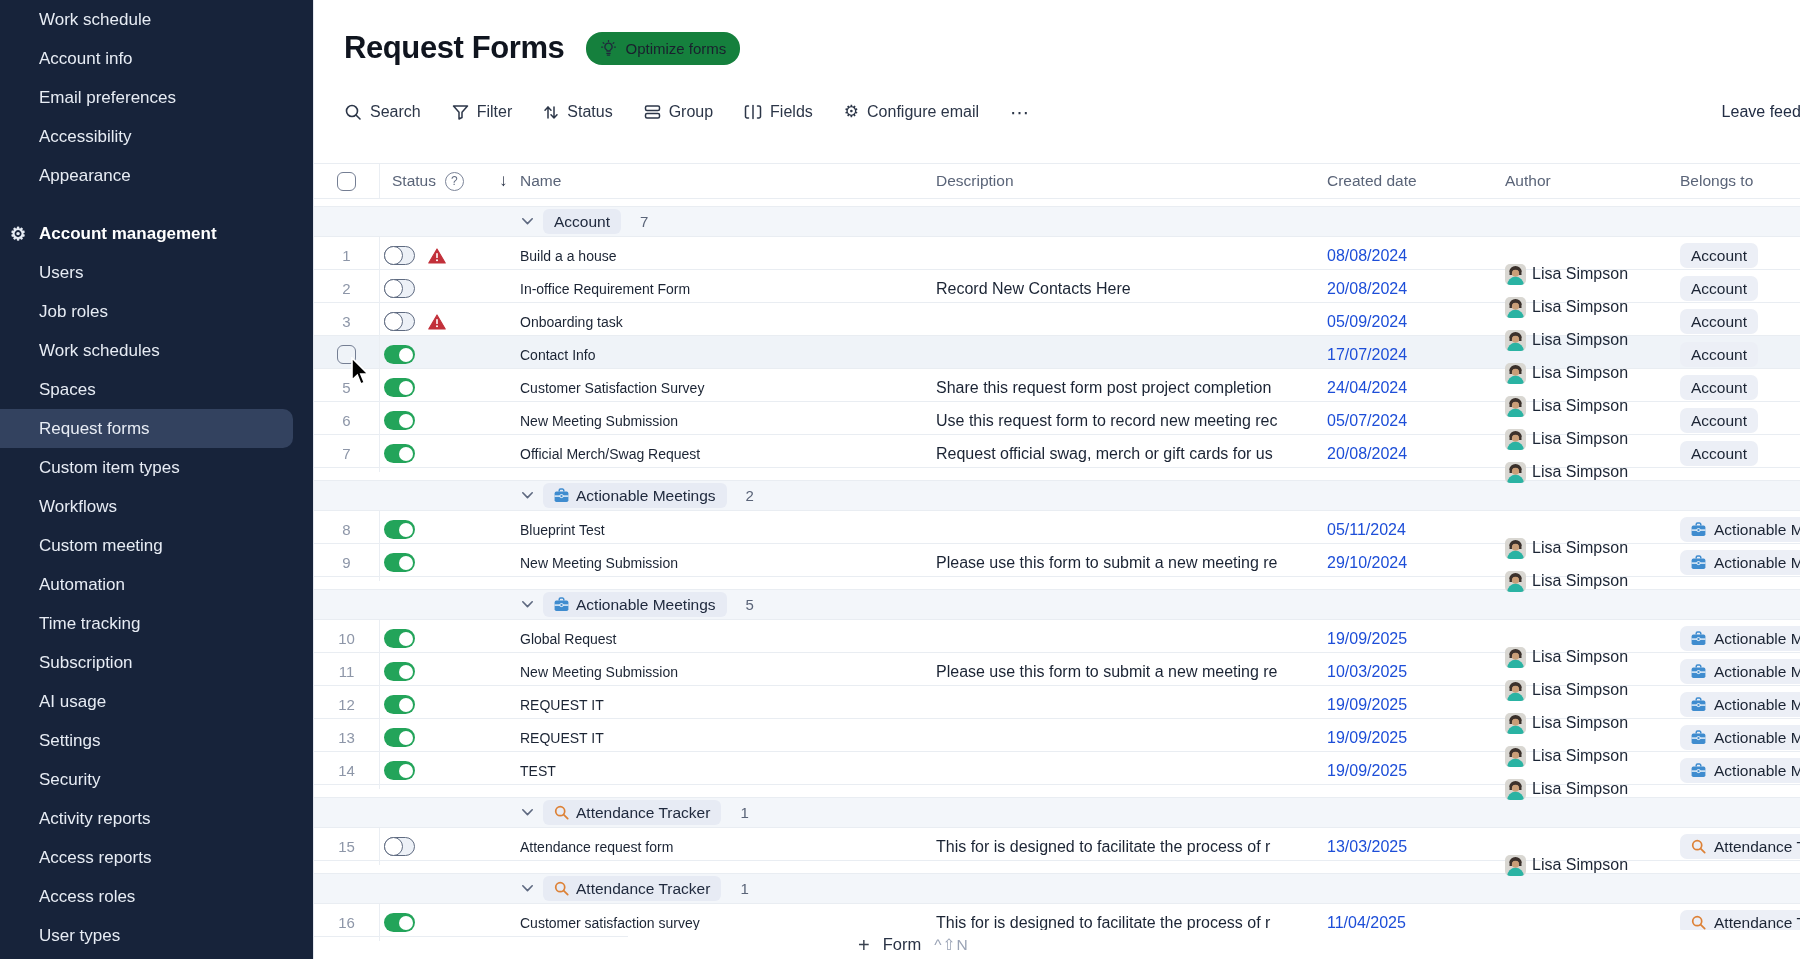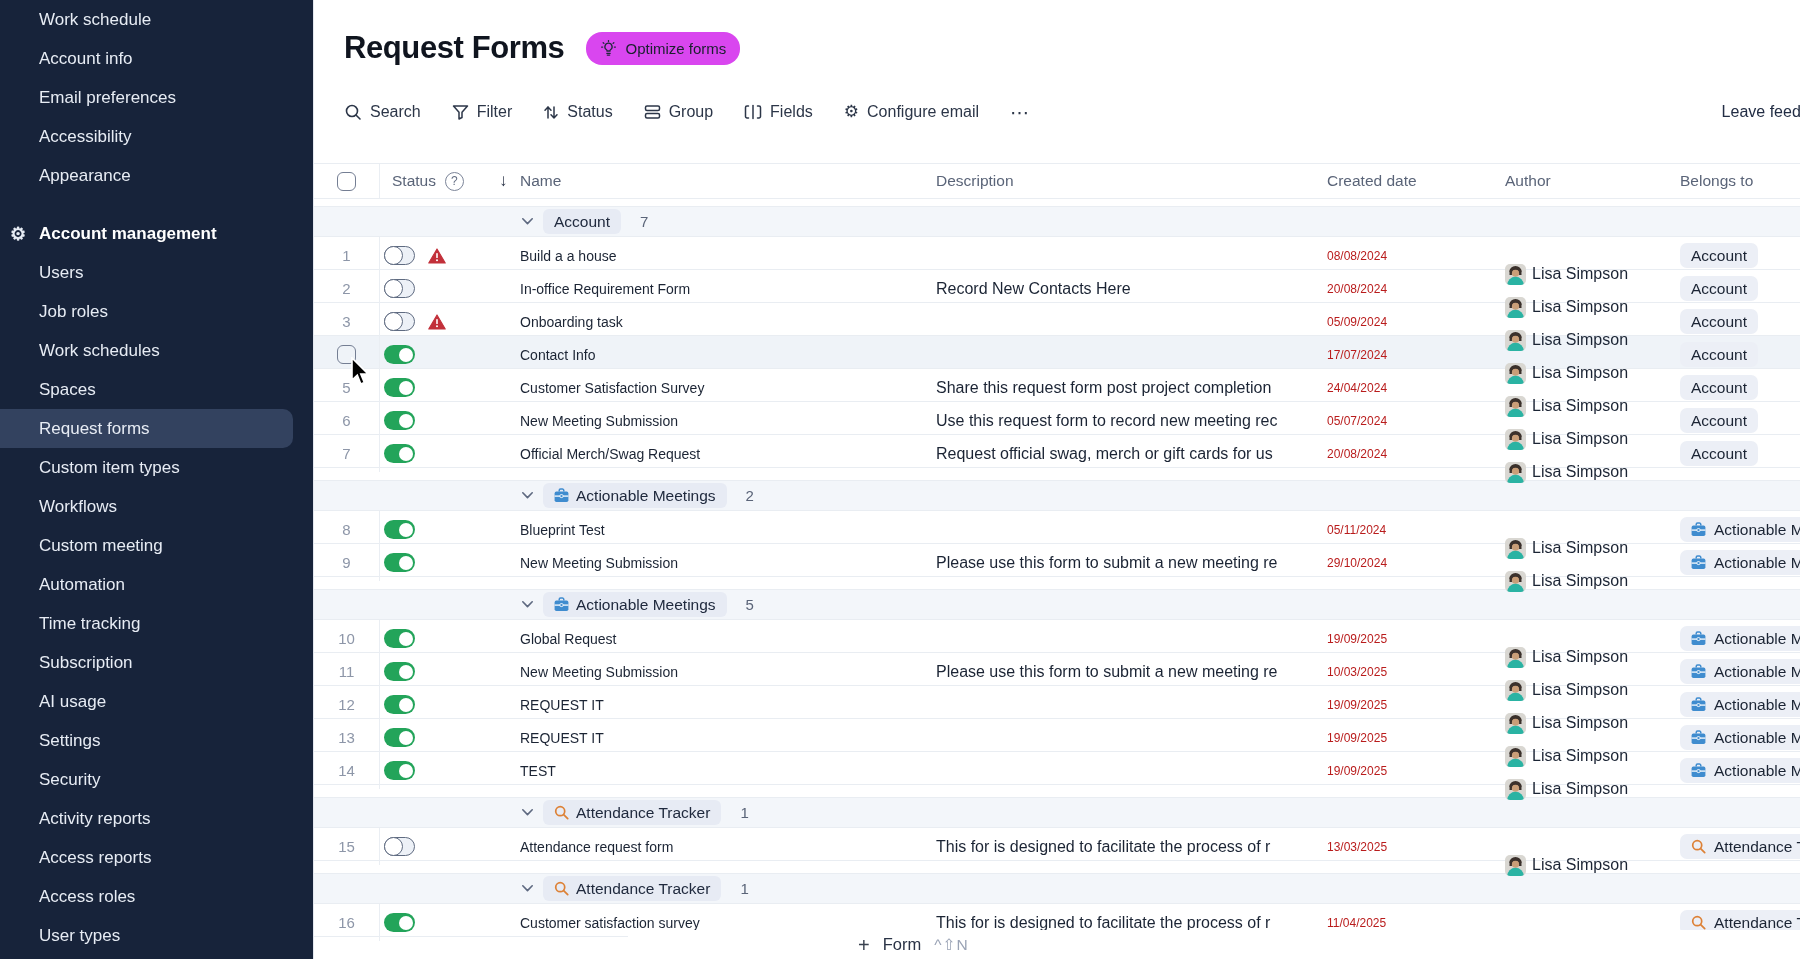--- a/index.html
+++ b/index.html
@@ -29,21 +29,21 @@
     font-size:18px; color:#E7ECF4; line-height:1;
   }
 
   
   .main { flex:1; position:relative; background:#fff; border-left:1px solid #E3E7EE; }
 
   .page-header { display:flex; align-items:center; padding:28px 0 0 30px; height:68px; }
   .page-title { font-size:31px; font-weight:700; color:#10151F; letter-spacing:-0.4px; }
   .optimize {
     margin-left:22px; display:inline-flex; align-items:center; gap:8px;
-    background:#d946ef; border:none; border-radius:16px; padding:8px 14px;
+    background:#15803d; border:none; border-radius:16px; padding:8px 14px;
     font-size:15px; color:#1A202E; font-family:inherit; cursor:pointer;
   }
   .optimize svg { display:block; }
 
   .toolbar {
     display:flex; align-items:center; margin-top:27px; padding:0 30px; height:34px;
   }
   .toolbar-left { display:flex; align-items:center; gap:31px; flex:1; }
   .tb-btn {
     display:inline-flex; align-items:center; gap:8px; background:none; border:none;
@@ -118,21 +118,21 @@
     border-radius:50%; background:#fff;
   }
   .toggle.off { background:#EDF1F7; border:1.6px solid #5F6B81; }
   .toggle.off::after {
     content:""; position:absolute; left:-1px; top:-1px; width:17px; height:17px;
     border-radius:50%; background:#fff; border:1.6px solid #5F6B81;
   }
   .warn { display:inline-flex; align-items:center; }
   .cell.name { font-size:14px; color:#1B2434; padding-left:2px; white-space:nowrap; }
   .cell.desc { font-size:16px; color:#1B2434; padding-left:4px; white-space:nowrap; }
-  .cell.date { font-size:12px; color:#b91c1c; padding-left:10px; white-space:nowrap; }
+  .cell.date { font-size:16px; color:#1d4ed8; padding-left:10px; white-space:nowrap; }
   .cell.author { gap:6px; padding-left:8px; white-space:nowrap;margin-top:37px; }
   .avatar { width:21px; height:21px; border-radius:5px; overflow:hidden; display:inline-flex; flex:0 0 21px; }
   .author-name { font-size:16px; color:#1B2434; }
   .cell.belongs { overflow:visible; padding-left:8px; }
   .bchip {
     background:#ECEFF6; border-radius:7px; height:25px; display:inline-flex;
     align-items:center; gap:8px; padding:0 11px; font-size:15.5px; color:#1B2434;
     white-space:nowrap; cursor:pointer;
   }
 

